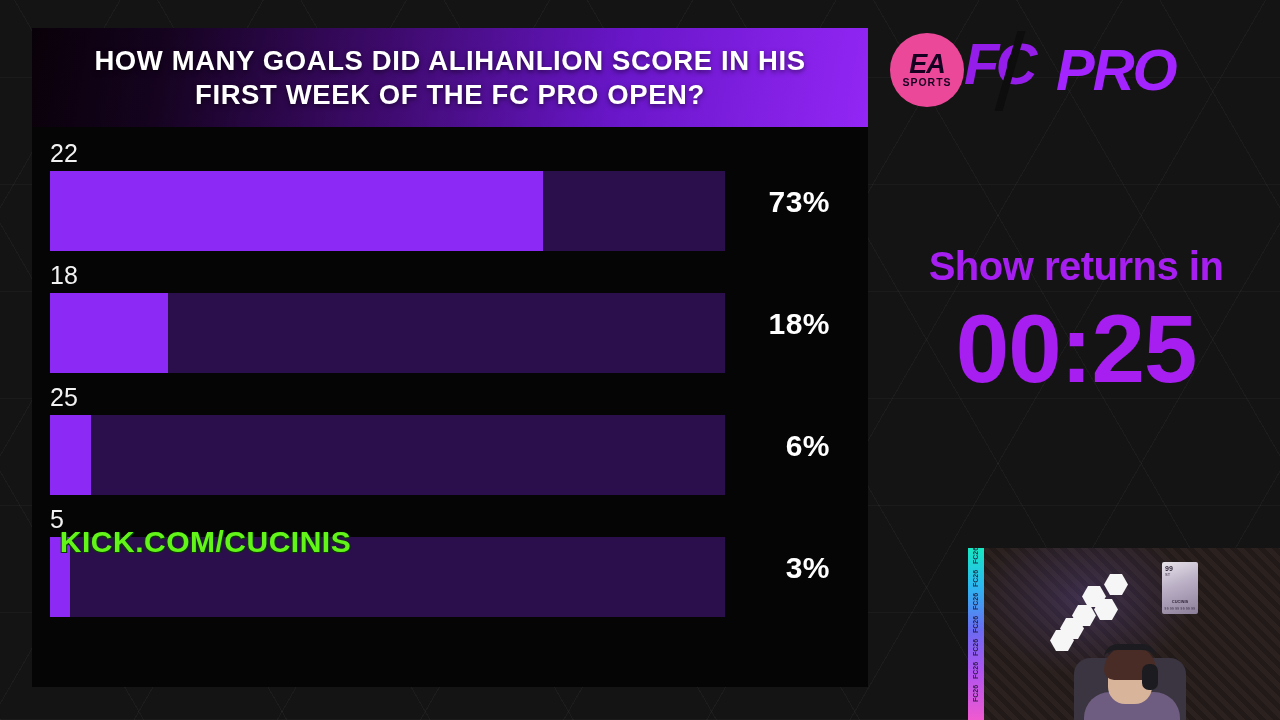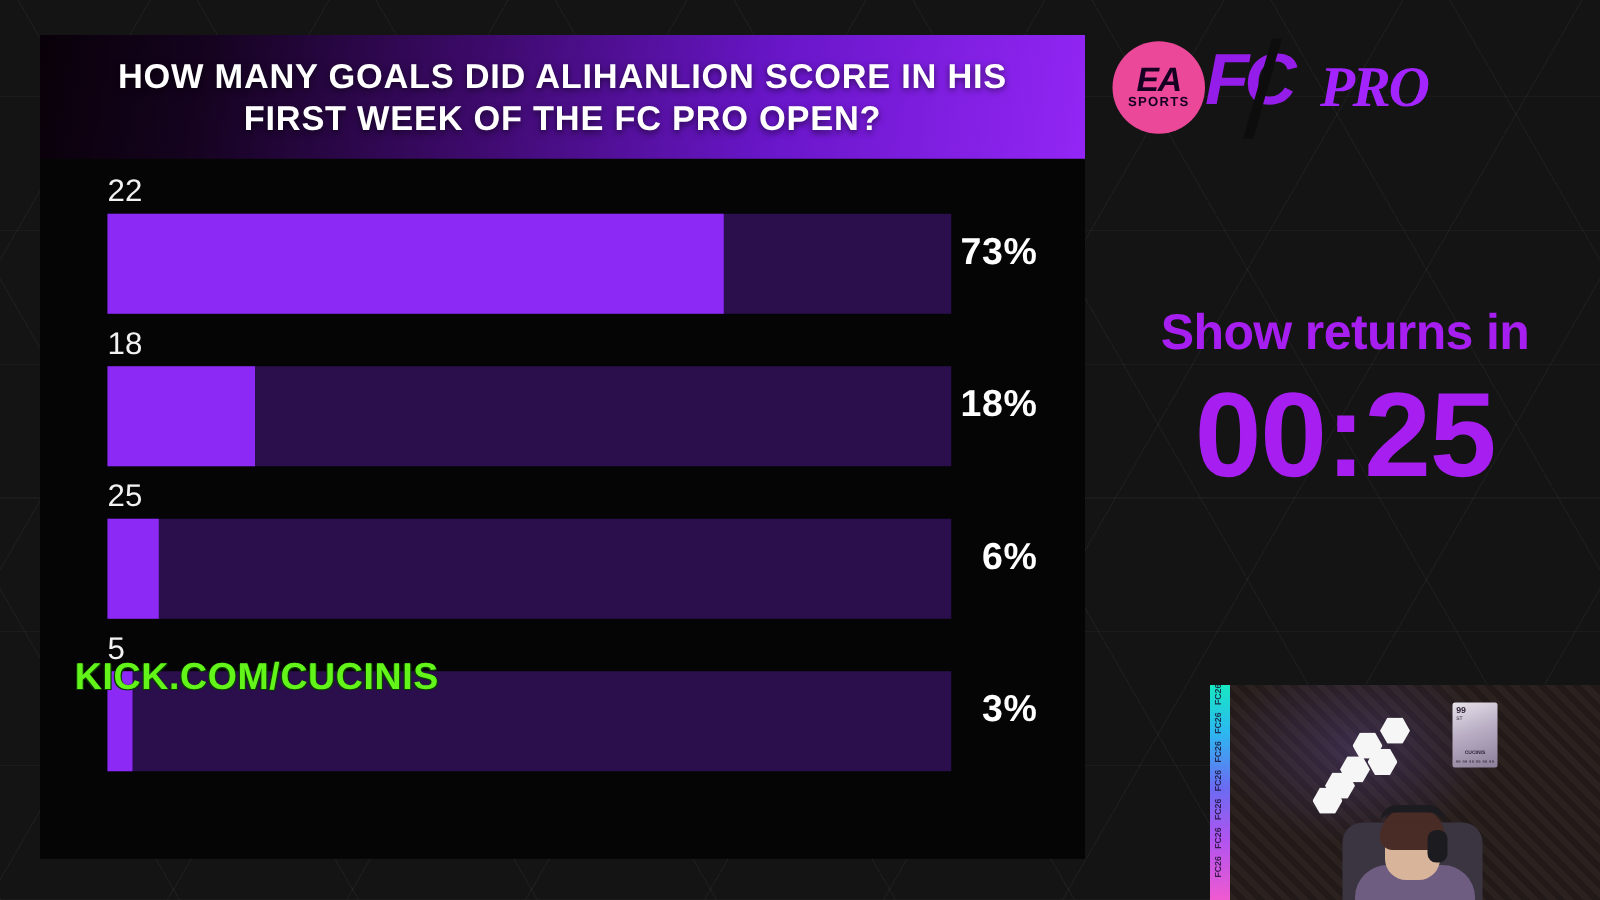--- a/index.html
+++ b/index.html
@@ -40,21 +40,21 @@
     font-weight:bold;
     letter-spacing:.6px;
     line-height:1.22;
     text-align:center;
     text-transform:uppercase;
     text-shadow:0 2px 5px rgba(0,0,0,.55);
   }
 
   #poll-body { padding:14px 0 0 0; }
 
-  .poll-row { position:relative; height:122px;margin-left:36px; }
+  .poll-row { position:relative; height:122px; }
   .option-label {
     position:absolute; left:18px; top:0;
     color:#f2f2f2;
     font-size:25px;
     font-weight:500;
     line-height:1;
   }
   .bar-track {
     position:absolute; left:18px; top:30px;
     width:675px; height:80px;
@@ -109,23 +109,23 @@
     color:#9c1ef5; font-size:58px; font-weight:bold;
     font-style:italic; letter-spacing:-4px;
     line-height:1; opacity:.95;
   }
   #fc-mark .fc-slash {
     position:absolute; left:48px; top:2px;
     width:8px; height:80px; background:#0d0d0d;
     transform:skewX(-16deg);
   }
   #pro-text {
-    color:#a324ff; font-size:46px; font-weight:bold;
+    color:#a324ff; font-size:58px; font-weight:bold;
     font-style:italic; letter-spacing:-2px;
-    margin-left:6px; line-height:1;font-family:Liberation Serif, serif;
+    margin-left:6px; line-height:1;
   }
 
   
   #timer-block {
     position:absolute; left:0; top:244px; width:408px;
     text-align:center;
   }
   #timer-caption {
     color:#a61ff0; font-size:40px; font-weight:bold;
     letter-spacing:-.5px;

